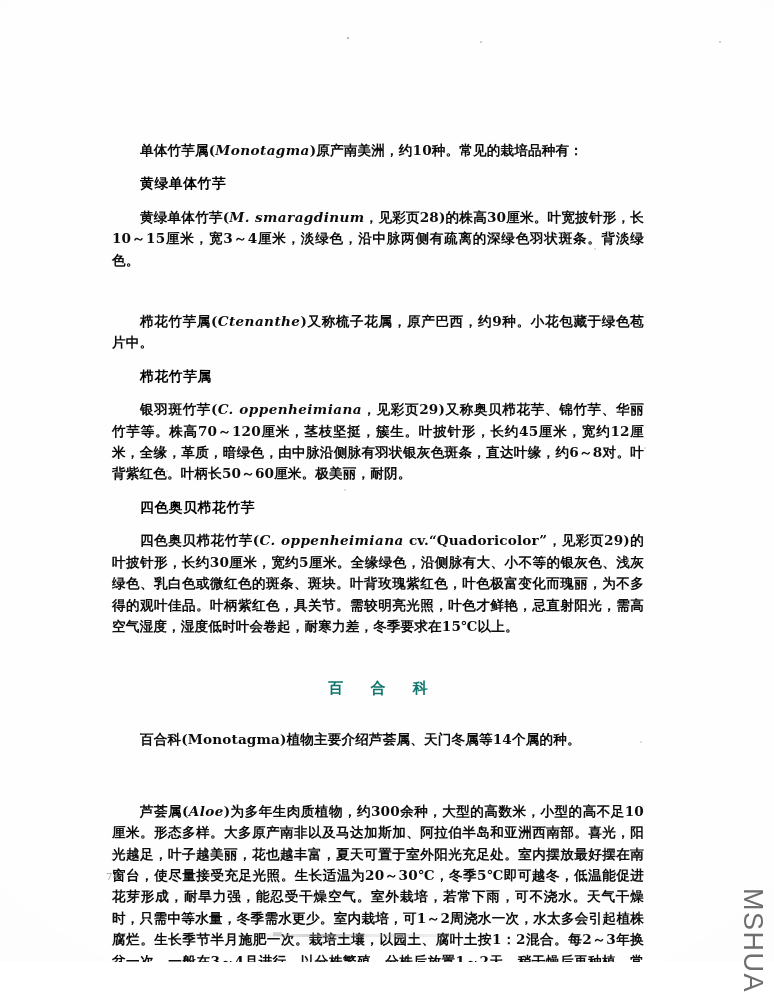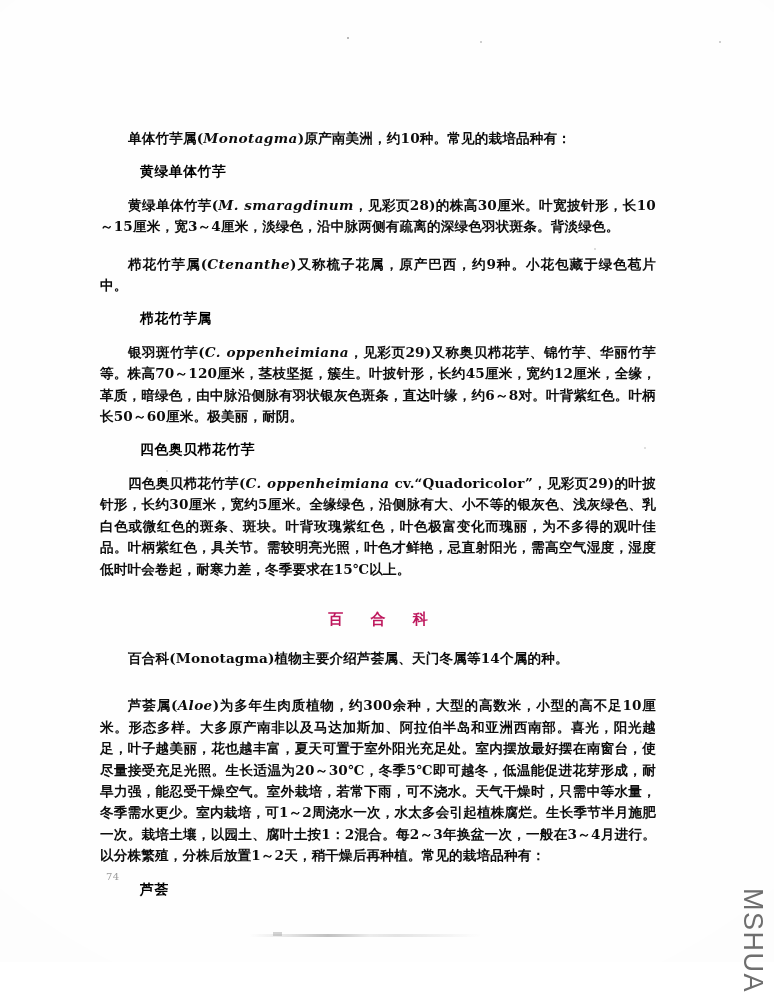--- a/index.html
+++ b/index.html
@@ -42,21 +42,21 @@
     top: 128px;
     width: 556px;
   }
 
   .para {
     font-size: 13.6px;
     line-height: 21.4px;
     letter-spacing: 0.15px;
     text-align: justify;
     text-justify: inter-ideograph;
-    margin: 0;
+    margin: 12px;
     color: #0d0d0d;
     font-weight: 600;
   }
   .para.indent {
     text-indent: 28px;
   }
 
   .heading {
     font-size: 13.8px;
     line-height: 21.4px;
@@ -77,21 +77,21 @@
 
   
   .section-title {
     font-size: 15px;
     font-weight: 800;
     text-align: center;
     letter-spacing: 11px;
     padding-left: 11px;
     margin: 0;
     line-height: 26px;
-    color: #be185d;
+    color: #0f766e;
   }
 
   
   #folio {
     position: absolute;
     left: 106px;
     top: 871px;
     font-size: 10px;
     font-family: "DejaVu Serif", "Liberation Serif", serif;
     color: #9a9a9a;

